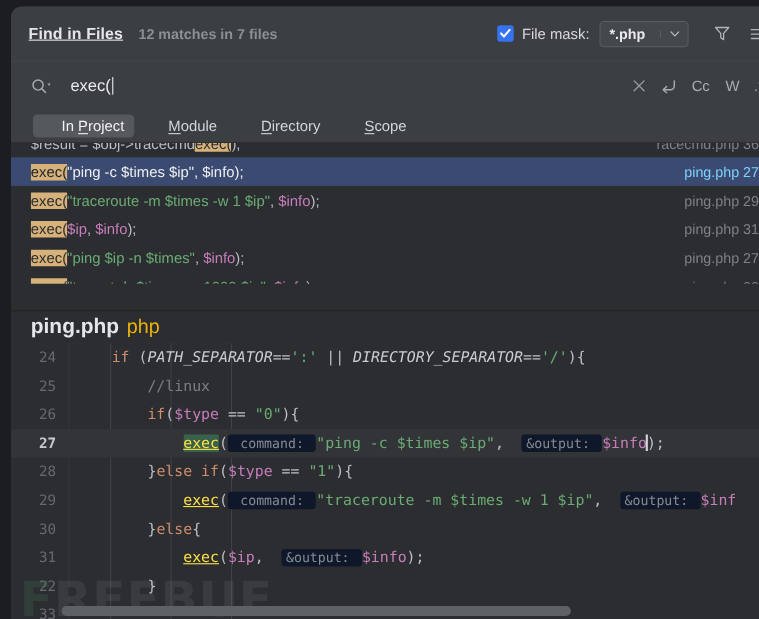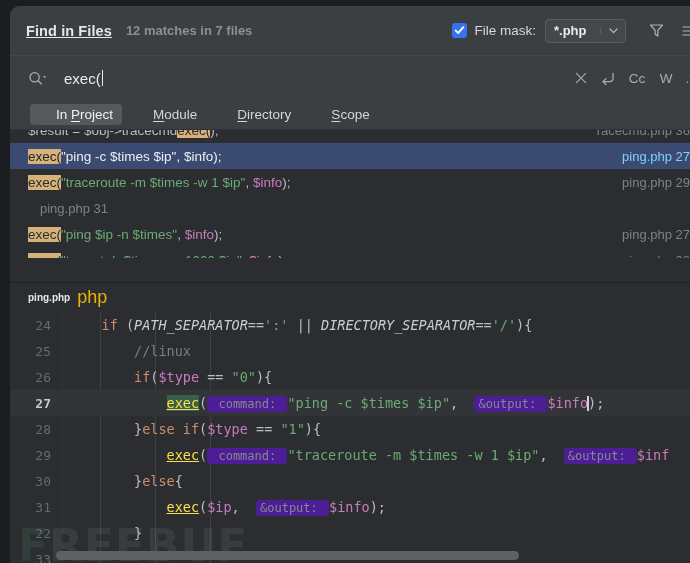--- a/index.html
+++ b/index.html
@@ -156,21 +156,21 @@
   #row-top-clip .result-row { margin-top: -13px; }
   #row-bottom-clip { height: 11px; overflow: hidden; }
 
   
   #preview-header {
     height: 30px; background: #2b2d30;
     display: flex; align-items: center; padding-left: 18px;
     flex: 0 0 auto;
     border-top: 1px solid #1f2124;
   }
-  #preview-filename { font-size: 10px; font-weight: bold; color: #e4e6ea; }
+  #preview-filename { font-size: 19px; font-weight: bold; color: #e4e6ea; }
   #preview-filetype { font-size: 18px; color: #eab308; margin-left: 7px; }
 
   
   #editor {
     flex: 1 1 auto; background: #2b2d30; position: relative; overflow: hidden;
     font-family: "DejaVu Sans Mono", monospace;
     font-size: 13.5px;
   }
   .code-line {
     height: 26px; display: flex; align-items: center; white-space: pre;
@@ -188,21 +188,21 @@
   #gutter-line { position:absolute; left:52px; top:0; bottom:0; width:1px; background:#333639; }
 
   .t-kw    { color: #cf8e6d; }
   .t-const { color: #c9ccd1; font-style: italic; }
   .t-str   { color: #6aab73; }
   .t-var   { color: #c77dbb; }
   .t-cmt   { color: #7a7e85; }
   .t-fn    { color: #fde047; text-decoration: underline; }
   .t-def   { color: #bcbec4; }
   .t-hint  {
-    color: #868a91; background: #4c1d95; border-radius: 3px;
+    color: #868a91; background: #0f172a; border-radius: 3px;
     padding: 1px 4px; font-size: 12px;
   }
   .t-match { background: #38604b; }
   .t-caret { display:inline-block; width:2px; height:15px; background:#cfd2d6; vertical-align:-3px; margin:0 -1px; }
 
   
   #watermark {
     position: absolute; left: 8px; bottom: -2px;
     font-family: "DejaVu Sans", sans-serif;
     font-size: 44px; font-weight: bold; letter-spacing: 1px;
@@ -292,21 +292,21 @@
       <div class="tab"><span><span class="mn">D</span>irectory</span></div>
       <div class="tab"><span><span class="mn">S</span>cope</span></div>
     </div>
 
   <div id="results">
       <div id="row-top-clip">
         <div class="result-row"><span class="rtext"><span class="s-pun">$result = $obj-&gt;tracecmd</span><span class="hl">exec(</span><span class="s-pun">);</span></span><span class="rfile">racecmd.php 36</span></div>
       </div>
       <div class="result-row selected"><span class="rtext"><span class="hl">exec(</span><span class="s-str">"ping -c $times $ip"</span><span class="s-pun">, </span><span class="s-var">$info</span><span class="s-pun">);</span></span><span class="rfile">ping.php 27</span></div>
       <div class="result-row"><span class="rtext"><span class="hl">exec(</span><span class="s-str">"traceroute -m $times -w 1 $ip"</span><span class="s-pun">, </span><span class="s-var">$info</span><span class="s-pun">);</span></span><span class="rfile">ping.php 29</span></div>
-      <div class="result-row"><span class="rfile">ping.php 31</span></div>
+      <div class="result-row"><span class="rtext"><span class="hl">exec(</span><span class="s-var">$ip</span><span class="s-pun">, </span><span class="s-var">$info</span><span class="s-pun">);</span></span><span class="rfile">ping.php 31</span></div>
       <div class="result-row"><span class="rtext"><span class="hl">exec(</span><span class="s-str">"ping $ip -n $times"</span><span class="s-pun">, </span><span class="s-var">$info</span><span class="s-pun">);</span></span><span class="rfile">ping.php 27</span></div>
       <div id="row-bottom-clip">
         <div class="result-row"><span class="rtext"><span class="hl">exec(</span><span class="s-str">"tracert -h $times -w 1000 $ip"</span><span class="s-pun">, </span><span class="s-var">$info</span><span class="s-pun">);</span></span><span class="rfile">ping.php 38</span></div>
       </div>
     </div>
 
   <div id="preview-header">
     <span id="preview-filename">ping.php</span>
     <span id="preview-filetype">php</span>
   </div>

